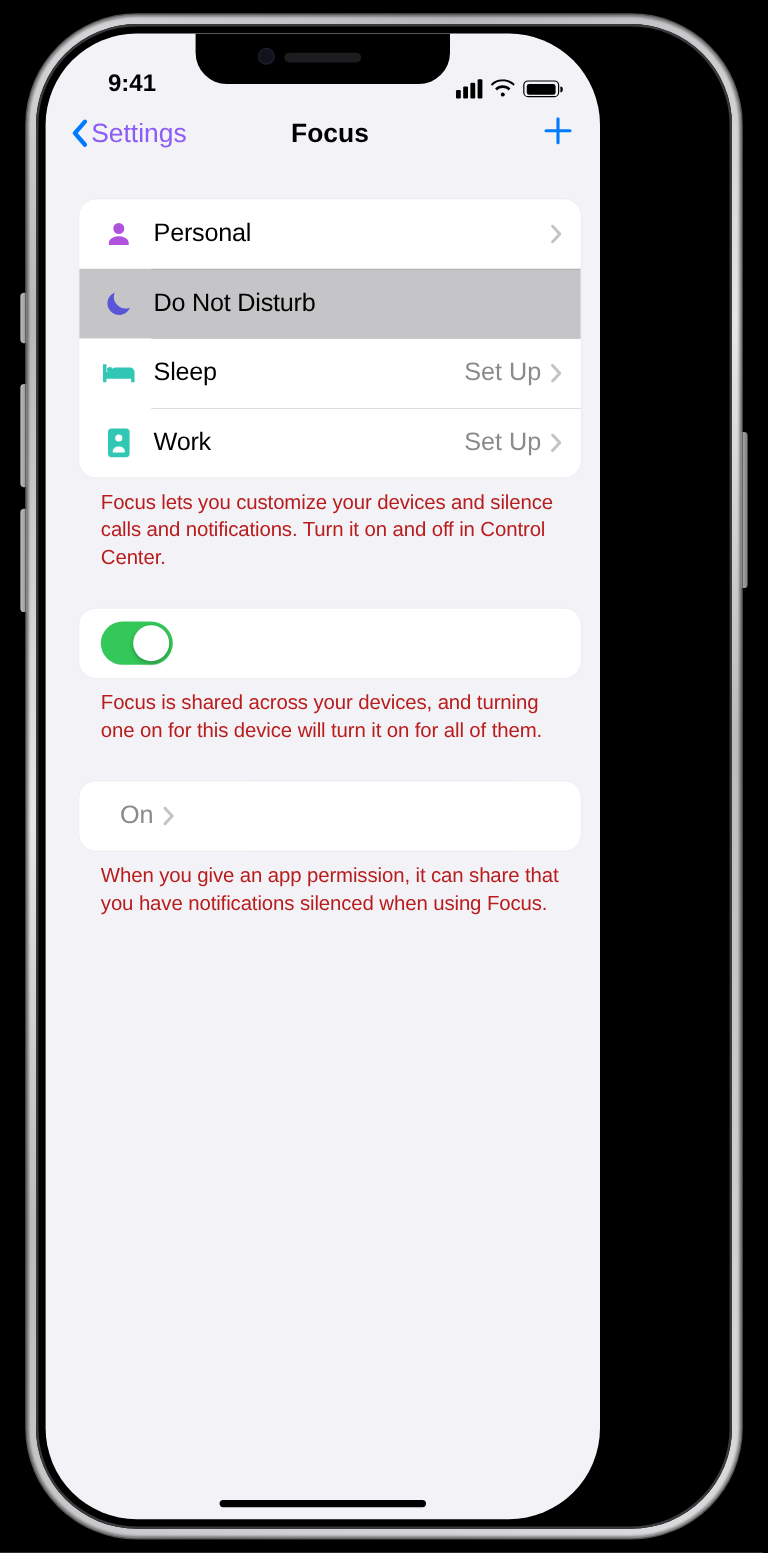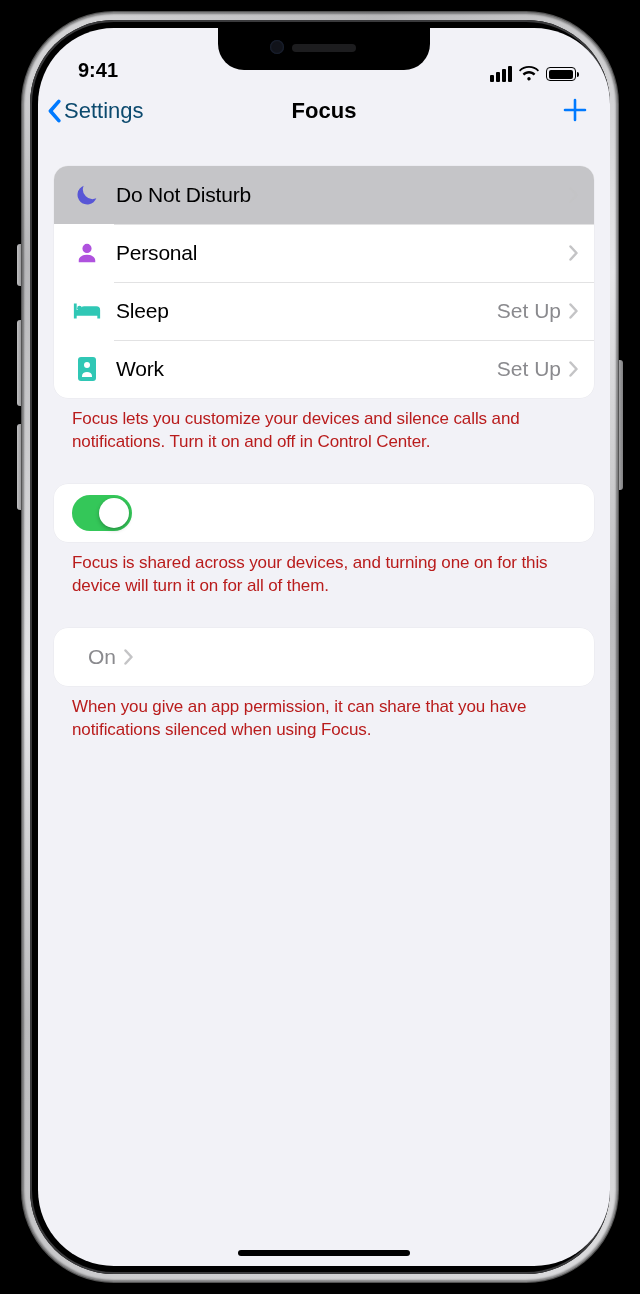--- a/index.html
+++ b/index.html
@@ -24,25 +24,26 @@
     position: absolute;
     left: 30px; top: 20px;
     width: 580px; height: 1254px;
     background: #000;
     border-radius: 84px;
     box-shadow: inset 0 0 0 2px #3a3a3c;
   }
   .screen {
     position: absolute;
     left: 38px; top: 28px;
-    width: 572px; height: 1238px;
+    width: 462px; height: 1238px;
     background: #F2F2F7;
     border-radius: 76px;
     overflow: hidden;
     color: #000;
+    padding-left: 12px;
   }
   .side-btn {
     position: absolute;
     background: linear-gradient(90deg,#bfbfc1,#7f7f81);
     border-radius: 3px;
   }
   .side-btn.b1 { left: 17px; top: 244px; width: 7px; height: 42px; }
   .side-btn.b2 { left: 17px; top: 320px; width: 7px; height: 86px; }
   .side-btn.b3 { left: 17px; top: 424px; width: 7px; height: 86px; }
   .side-btn.b4 { right: 17px; top: 360px; width: 7px; height: 130px; }
@@ -87,21 +88,21 @@
   .battery::after{content:'';position:absolute;right:-4px;top:4px;width:2.5px;height:5px;background:#000;border-radius:0 2px 2px 0;}
   .battery::before{content:'';position:absolute;left:1.5px;top:1.5px;bottom:1.5px;width:24px;background:#000;border-radius:2px;}
 
   
   .nav-bar {
     height: 54px;
     display:flex; align-items:center; justify-content:space-between;
     padding: 0 16px 0 8px;
     position:relative;
   }
-  .nav-back { display:flex; align-items:center; color:#0c4a6e; font-size:22px; cursor:pointer; }
+  .nav-back { display:flex; align-items:center; color:#8b5cf6; font-size:22px; cursor:pointer; }
   .nav-title {
     position:absolute; left:0; right:0; text-align:center;
     font-size:22px; font-weight:600; pointer-events:none;
   }
   .nav-add { color:#007AFF; font-size:34px; font-weight:300; line-height:1; cursor:pointer; padding:0 6px; }
   .chev-back { width:16px; height:24px; margin-right:2px; }
 
   .content { padding: 28px 16px 0; }
 
   .group {
@@ -197,38 +198,38 @@
     <div class="nav-title">Focus</div>
     <div class="nav-add">
       <svg width="26" height="26" viewBox="0 0 26 26">
           <path d="M13 3v20M3 13h20" stroke="#007AFF" stroke-width="2.6" stroke-linecap="round"></path>
         </svg>
     </div>
   </div>
 
   <div class="content">
     <div class="group" id="modes-group">
+        <div class="row">
+          <span class="row-icon">
+            <svg width="22" height="24" viewBox="0 0 24 24">
+              <path fill="#AF52DE" d="M12 12a5 5 0 1 0-5-5 5 5 0 0 0 5 5zm0 2c-4.3 0-9 2.2-9 6v2h18v-2c0-3.8-4.7-6-9-6z"></path>
+            </svg>
+          </span>
+          <span class="row-label">Personal</span>
+          <svg class="row-chev" viewBox="0 0 9 16">
+            <path d="M1.5 1.5 7.5 8l-6 6.5"></path>
+          </svg>
+        </div>
         <div class="row highlighted">
           <span class="row-icon">
             <svg width="26" height="26" viewBox="0 0 24 24">
               <path fill="#5856D6" d="M20.6 15.1A9 9 0 0 1 8.9 3.4 9 9 0 1 0 20.6 15.1z"></path>
             </svg>
           </span>
           <span class="row-label">Do Not Disturb</span>
-          <svg class="row-chev" viewBox="0 0 9 16">
-            <path d="M1.5 1.5 7.5 8l-6 6.5"></path>
-          </svg>
-        </div>
-        <div class="row">
-          <span class="row-icon">
-            <svg width="22" height="24" viewBox="0 0 24 24">
-              <path fill="#AF52DE" d="M12 12a5 5 0 1 0-5-5 5 5 0 0 0 5 5zm0 2c-4.3 0-9 2.2-9 6v2h18v-2c0-3.8-4.7-6-9-6z"></path>
-            </svg>
-          </span>
-          <span class="row-label">Personal</span>
           <svg class="row-chev" viewBox="0 0 9 16">
             <path d="M1.5 1.5 7.5 8l-6 6.5"></path>
           </svg>
         </div>
         <div class="row">
           <span class="row-icon">
             <svg width="30" height="20" viewBox="0 0 32 20">
               <path fill="#30C7B5" d="M2 2h3v7h4a4 4 0 0 1 4-4h13a4 4 0 0 1 4 4v9h-3v-3H5v3H2V2z"></path>
               <circle fill="#30C7B5" cx="8" cy="7" r="2.5"></circle>
             </svg>

